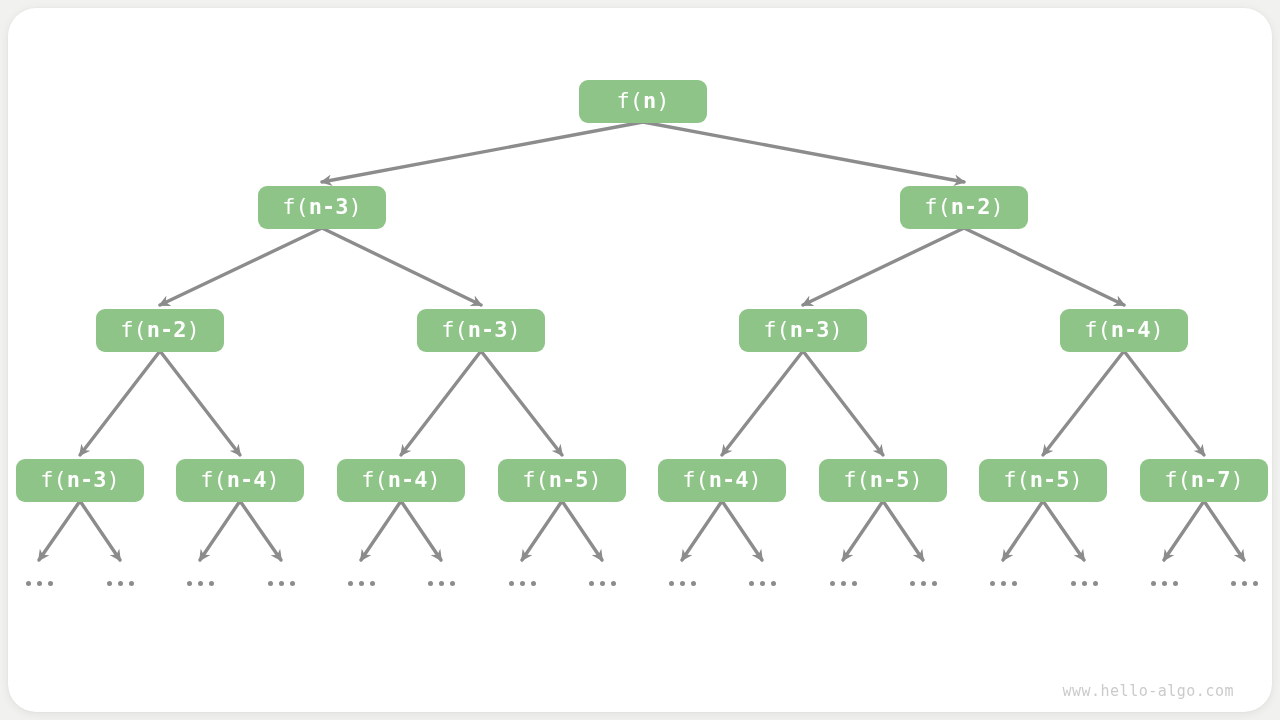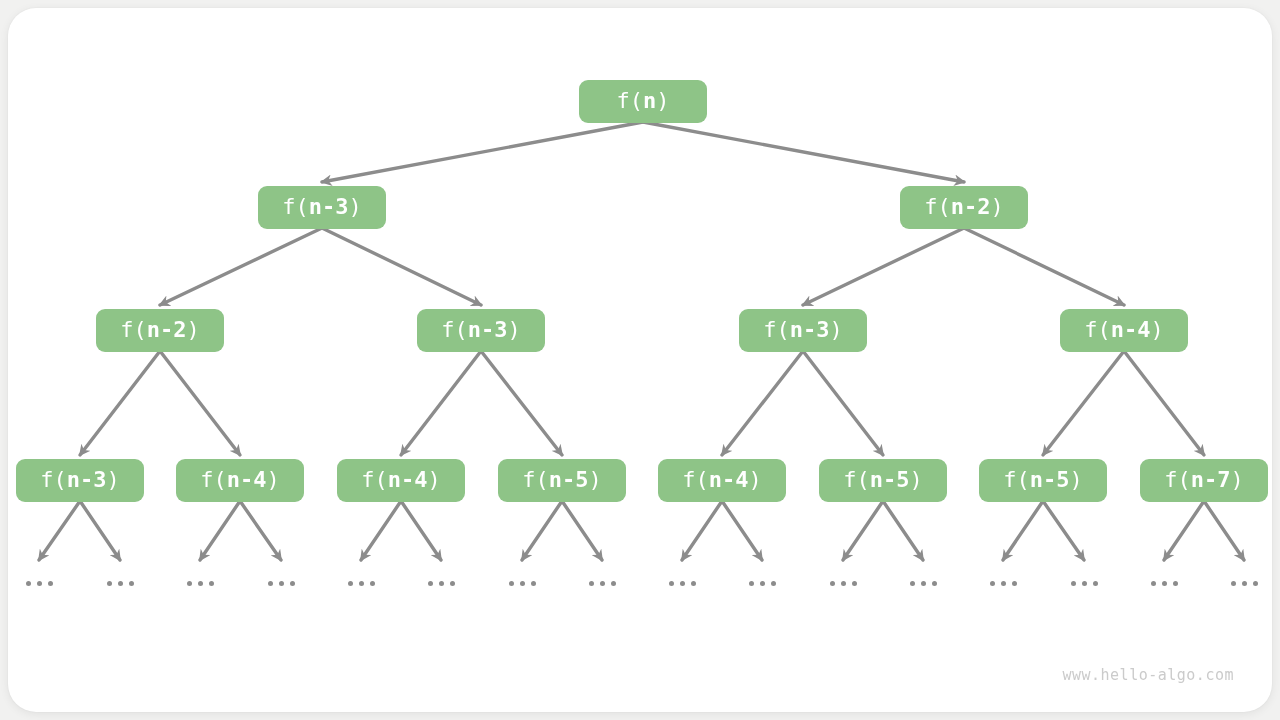--- a/index.html
+++ b/index.html
@@ -25,21 +25,21 @@
     position:absolute;width:128px;height:43px;
     background:var(--node-fill);border-radius:9px;
     color:var(--node-text);
     display:flex;align-items:center;justify-content:center;
     font-size:22px;line-height:1;letter-spacing:0;
   }
   .node .v{font-weight:bold;}
   .dots{position:absolute;display:flex;gap:6px;align-items:center;}
   .dot{width:5px;height:5px;border-radius:50%;background:var(--dot);}
   .watermark{
-    position:absolute;right:46px;bottom:36px;
+    position:absolute;right:46px;bottom:20px;
     font-size:15px;color:var(--wm);letter-spacing:0.5px;margin-left:45px;
   }
 </style>
 </head>
 <body>
 
 <div class="card"></div>
 
 <div class="stage">
   <svg class="edges" viewBox="0 0 1280 720">

